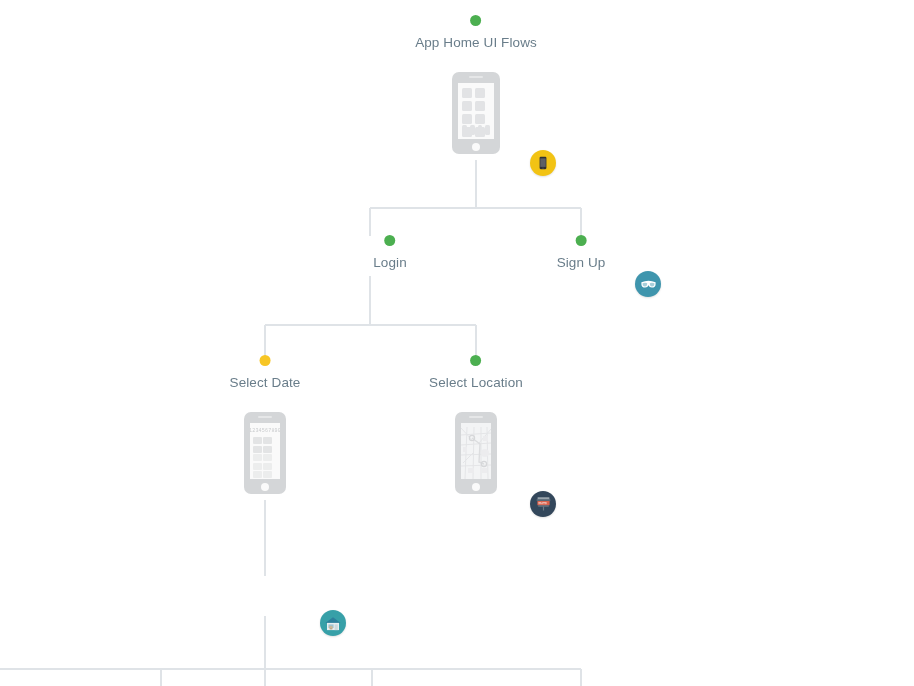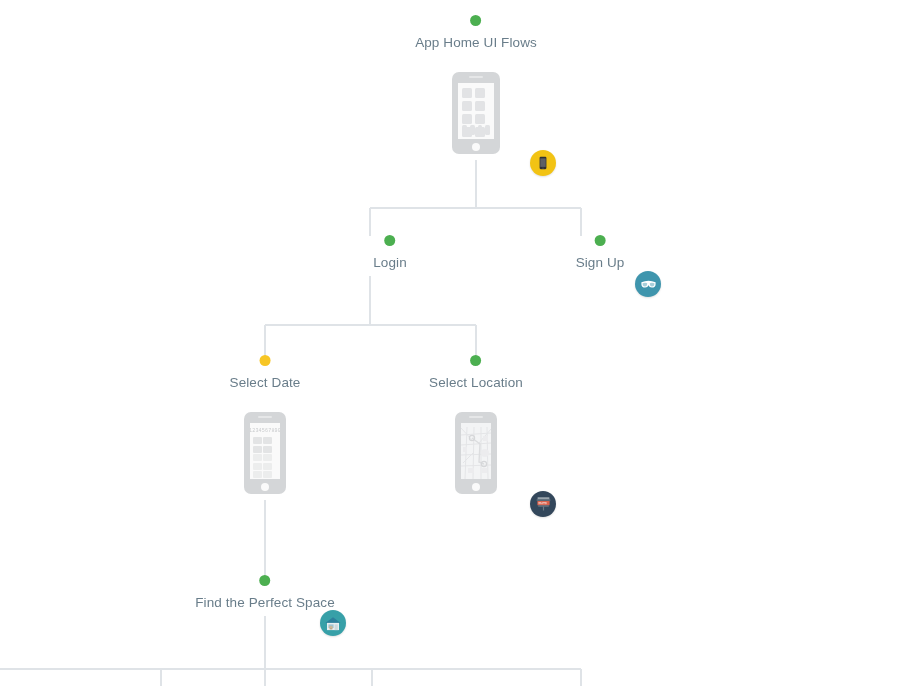--- a/index.html
+++ b/index.html
@@ -107,39 +107,35 @@
   <div class="node" style="left:476px;top:15px;">
     <span class="dot" style="background:#4caf50"></span>
     <div class="label">App Home UI Flows</div>
   </div>
 
   <div class="node" style="left:390px;top:235px;">
     <span class="dot" style="background:#4caf50"></span>
     <div class="label">Login</div>
   </div>
 
-  <div class="node" style="left:600px;top:235px;">
+  <div class="node" style="left:581px;top:235px;">
     <span class="dot" style="background:#4caf50"></span>
     <div class="label">Sign Up</div>
   </div>
 
   <div class="node" style="left:265px;top:355px;">
     <span class="dot" style="background:#f7c625"></span>
     <div class="label">Select Date</div>
   </div>
 
   <div class="node" style="left:476px;top:355px;">
     <span class="dot" style="background:#4caf50"></span>
     <div class="label">Select Location</div>
   </div>
 
-  <div class="node" style="left:265px;top:575px;">
-    <span class="dot" style="background:#4caf50"></span>
-    <div class="label">Find the Perfect Space</div>
-  </div>
 
   <div class="phone" style="left:476px;top:72px;width:48px;height:82px;">
     <span class="speaker"></span>
     <div class="screen">
       <div class="appgrid">
         <i></i>
           <i></i>
           <i></i>
           <i></i>
         <i></i>

